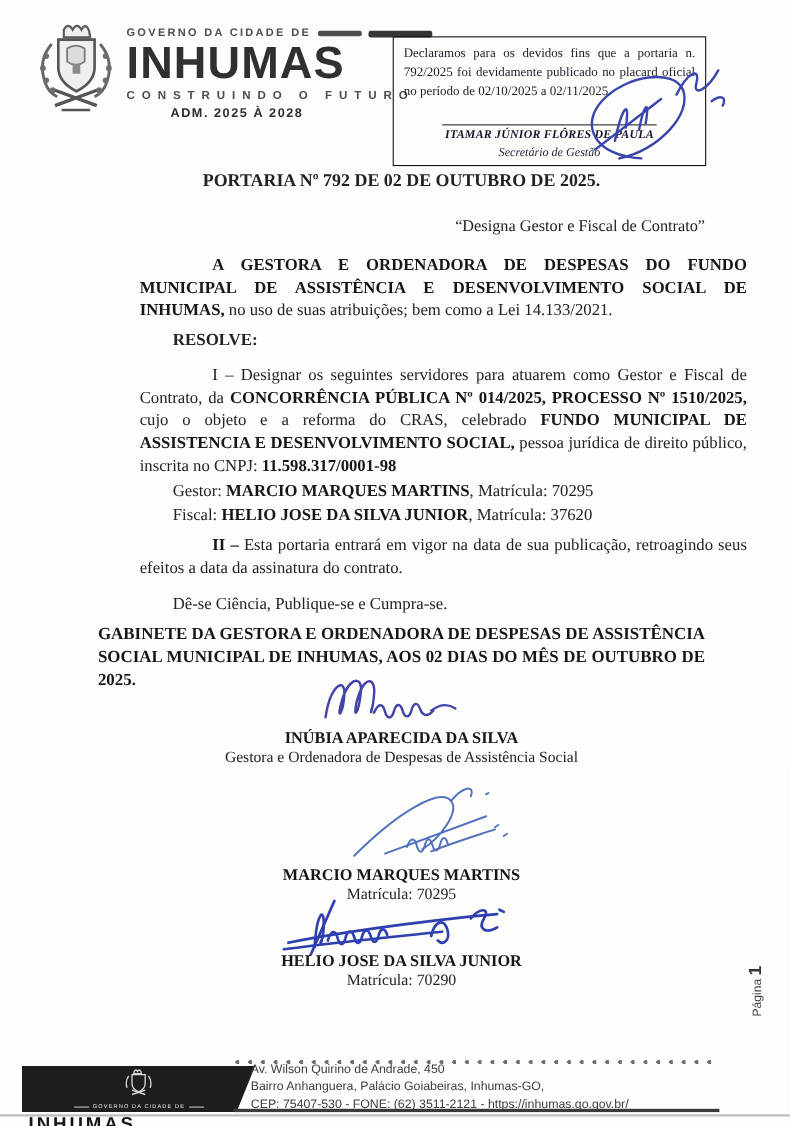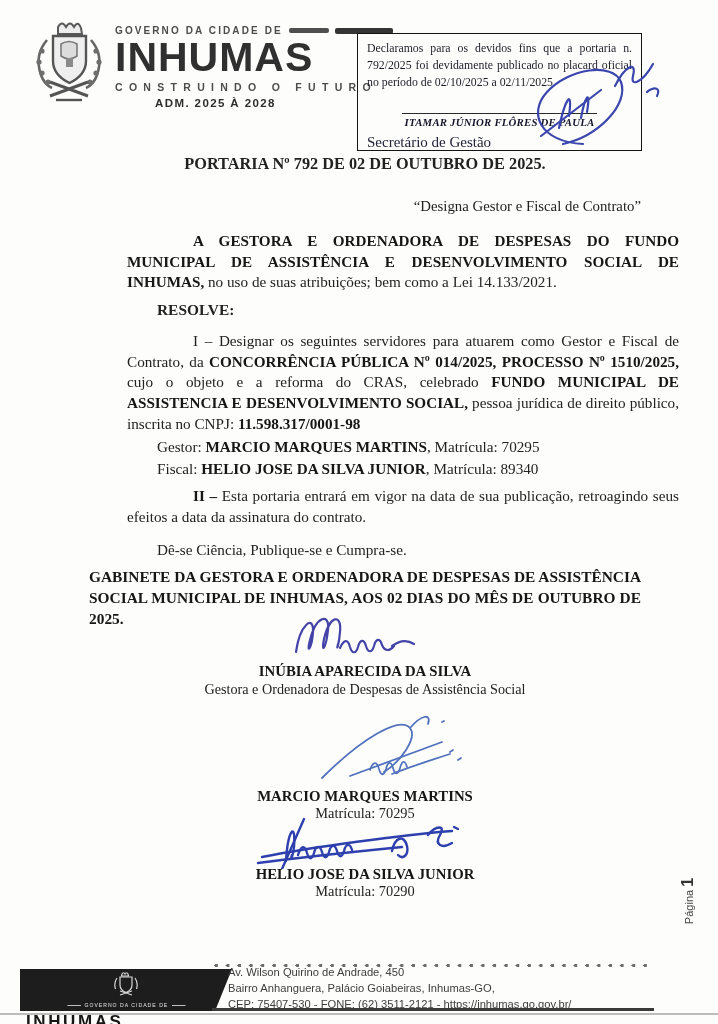--- a/index.html
+++ b/index.html
@@ -18,21 +18,21 @@
   .slogan{font-size:10.5px;font-weight:600;letter-spacing:6.3px;color:#4d4d4d;margin-top:3px;white-space:nowrap;}
   .adm{font-size:11.5px;font-weight:bold;letter-spacing:1.4px;color:#2d2d2d;margin:4px 0 0 40px;}
 
   
   .pub-box{position:absolute;left:357px;top:33px;width:285px;height:118px;box-sizing:border-box;
            border:1.5px solid #141414;padding:6px 9px 0 9px;font-size:11.8px;line-height:1.42;
            text-align:justify;color:#1d1d28;}
   .pub-sig{position:absolute;right:-26px;top:18px;pointer-events:none;}
   .pub-line{width:195px;margin:23px auto 1px auto;border-top:1.3px solid #2a2a2a;}
   .pub-name{text-align:center;font-weight:bold;font-style:italic;font-size:10.8px;letter-spacing:.2px;color:#15152a;}
-  .pub-role{font-size:15px;color:#23233a;margin-top:1px;}
+  .pub-role{text-align:center;font-style:italic;font-size:11px;color:#23233a;margin-top:1px;}
 
   
   .blk{position:absolute;left:89px;width:552px;font-size:15.2px;line-height:1.36;}
   .jst{text-align:justify;margin-left:38px;}
   .ind{text-indent:66px;}
   .ctr{text-align:center;}
   b,.bold{font-weight:bold;color:#161616;}
   .title{top:153px;text-align:center;font-weight:bold;font-size:16.3px;}
   .epigraph{top:196px;text-align:right;font-size:14.8px;}
   .preamble{top:231px;}
@@ -136,21 +136,21 @@
   <div class="blk epigraph">“Designa Gestor e Fiscal de Contrato”</div>
 
   <div class="blk jst ind preamble"><b>A GESTORA E ORDENADORA DE DESPESAS DO FUNDO MUNICIPAL DE ASSISTÊNCIA E DESENVOLVIMENTO SOCIAL DE INHUMAS,</b><span> no uso de suas atribuições; bem como a Lei 14.133/2021.</span></div>
 
   <div class="blk resolve">RESOLVE:</div>
 
   <div class="blk jst ind item1"><span>I – Designar os seguintes servidores para atuarem como Gestor e Fiscal de Contrato, da </span><b>CONCORRÊNCIA PÚBLICA Nº 014/2025, PROCESSO Nº 1510/2025,</b><span> cujo o objeto e a reforma do CRAS, celebrado </span><b>FUNDO MUNICIPAL DE ASSISTENCIA E DESENVOLVIMENTO SOCIAL,</b><span> pessoa jurídica de direito público, inscrita no CNPJ: </span><b>11.598.317/0001-98</b></div>
 
   <div class="blk servers">
     <div><span>Gestor: </span><b>MARCIO MARQUES MARTINS</b><span>, Matrícula: 70295</span></div>
-    <div><span>Fiscal: </span><b>HELIO JOSE DA SILVA JUNIOR</b><span>, Matrícula: 89340</span></div>
+    <div><span>Fiscal: </span><b>HELIO JOSE DA SILVA JUNIOR</b><span>, Matrícula: 37620</span></div>
   </div>
 
   <div class="blk jst ind item2"><b>II – </b><span>Esta portaria entrará em vigor na data de sua publicação, retroagindo seus efeitos a data da assinatura do contrato.</span></div>
 
   <div class="blk closing">Dê-se Ciência, Publique-se e Cumpra-se.</div>
 
   <div class="blk gabinete">GABINETE DA GESTORA E ORDENADORA DE DESPESAS DE ASSISTÊNCIA SOCIAL MUNICIPAL DE INHUMAS, AOS 02 DIAS DO MÊS DE OUTUBRO DE 2025.</div>
 
   <span class="sigsvg sig1-svg">
     <svg width="135" height="58" viewBox="0 0 135 58" fill="none" stroke="#4343a8" stroke-width="2.2" stroke-linecap="round">

